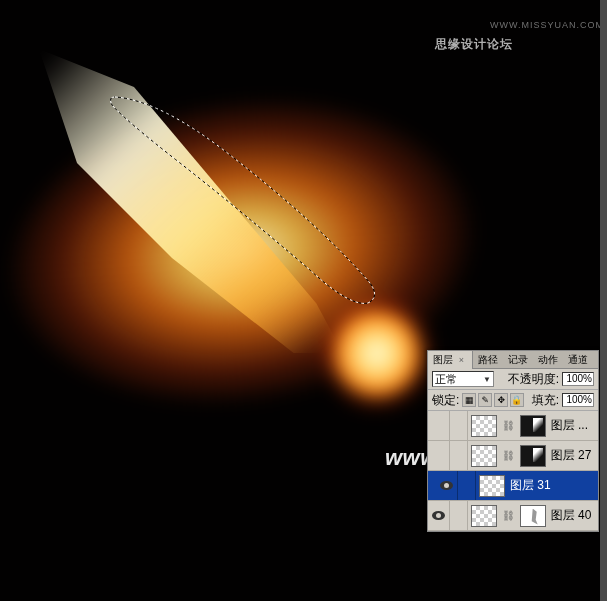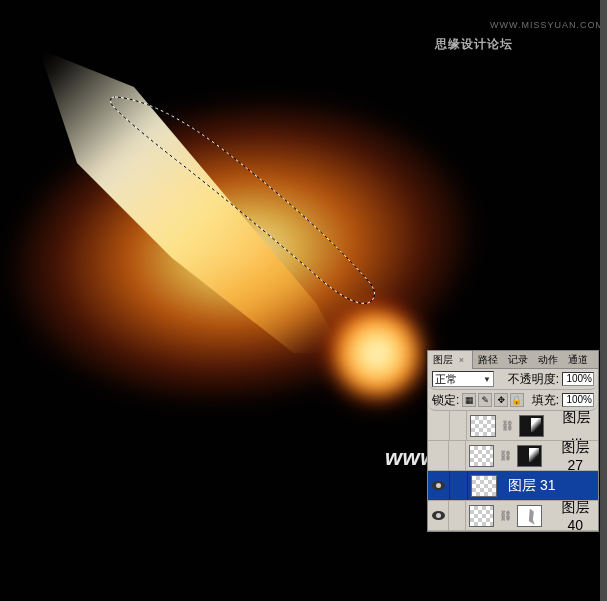--- a/index.html
+++ b/index.html
@@ -104,21 +104,20 @@
       padding: 0 3px;
       color: #666;
     }
     .blend-row, .lock-row {
       display: flex;
       align-items: center;
       padding: 2px 4px;
       gap: 3px;
       border-bottom: 1px solid #aaa;
       height: 21px;
-      border-radius: 8px;
     }
     .blend-select {
       background: #fff;
       border: 1px inset #888;
       padding: 0 2px;
       font-size: 11px;
       width: 62px;
       height: 16px;
       display: flex;
       align-items: center;
@@ -156,20 +155,21 @@
     }
     .layer-row {
       display: flex;
       align-items: center;
       height: 30px;
       border-bottom: 1px solid #b0aca4;
     }
     .layer-row.selected {
       background: #1040a0;
       color: #fff;
+      padding-left: 8px;
     }
     .vis-col {
       width: 22px; height: 100%;
       border-right: 1px solid #b0aca4;
       display: flex;
       align-items: center;
       justify-content: center;
     }
     .eye {
       width: 13px; height: 9px;
@@ -217,22 +217,22 @@
     }
     .thumb.mask { background: #fff; }
     .mask-shape {
       position: absolute;
       top: 3px; left: 9px;
       width: 10px; height: 16px;
       background: #999;
       clip-path: polygon(30% 0, 70% 20%, 60% 70%, 80% 100%, 20% 80%);
     }
     .layer-name {
-      font-size: 14px;
-      margin-left: 8px;
+      font-size: 12px;
+      margin-left: 2px;
       text-align: center;
     }
     .chain {
       font-size: 10px;
       margin: 0 2px;
       color: #555;
     }
     .spacer { flex: 1; }
   </style>
 </head>

